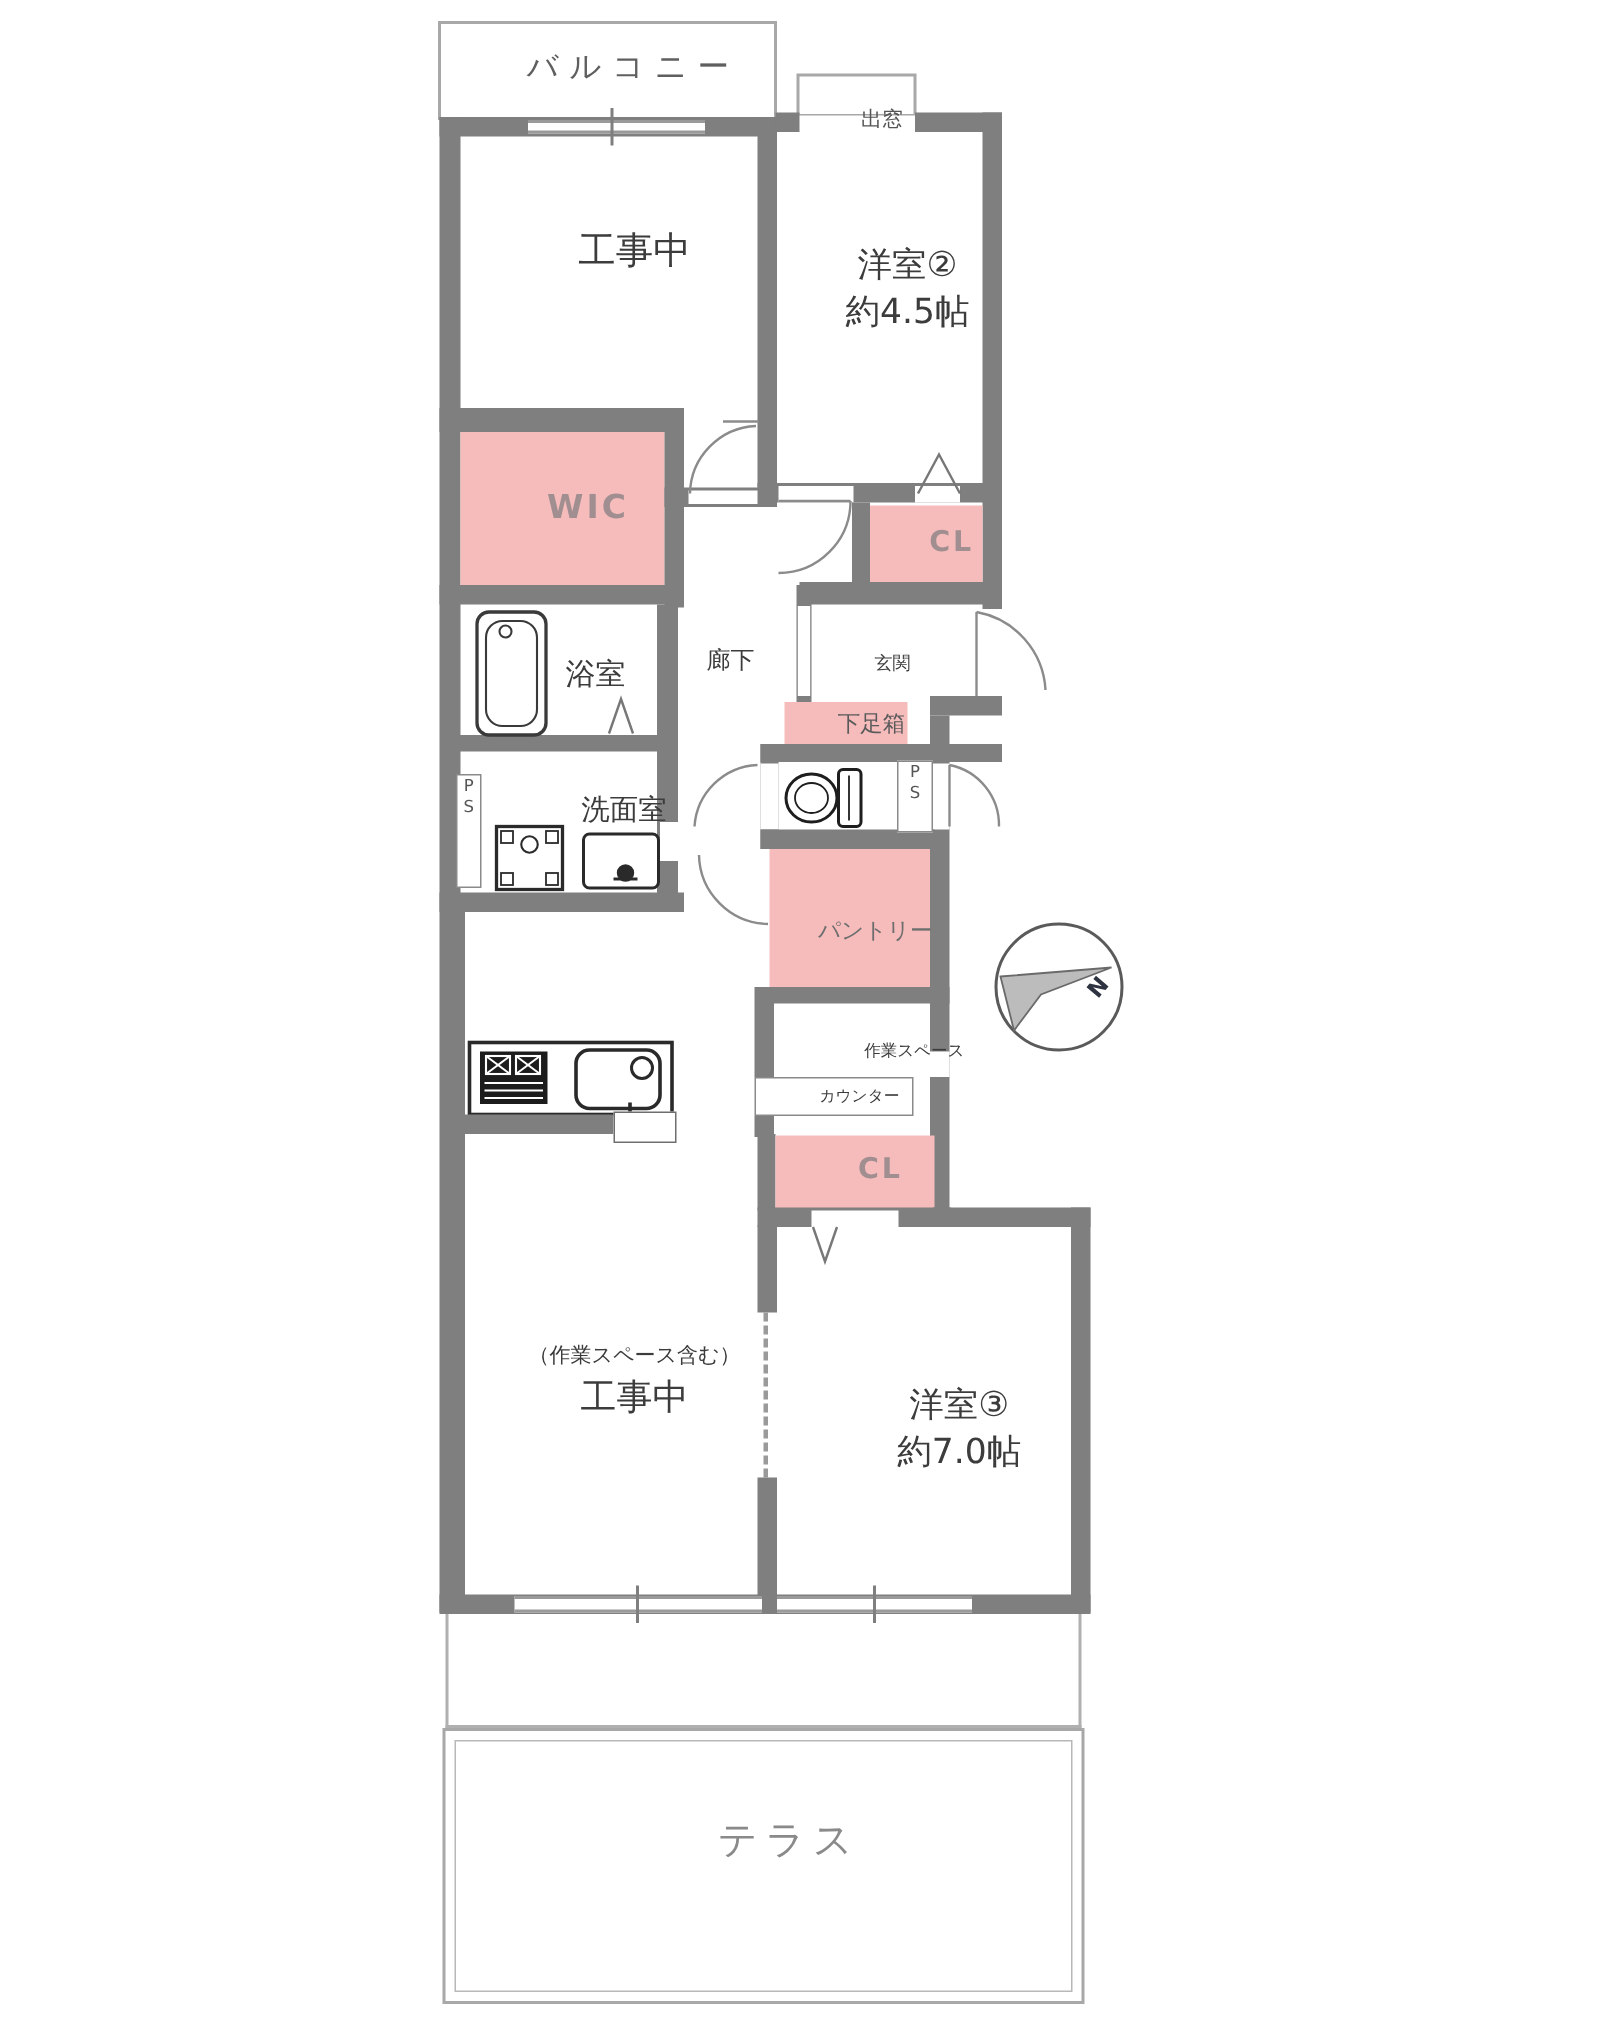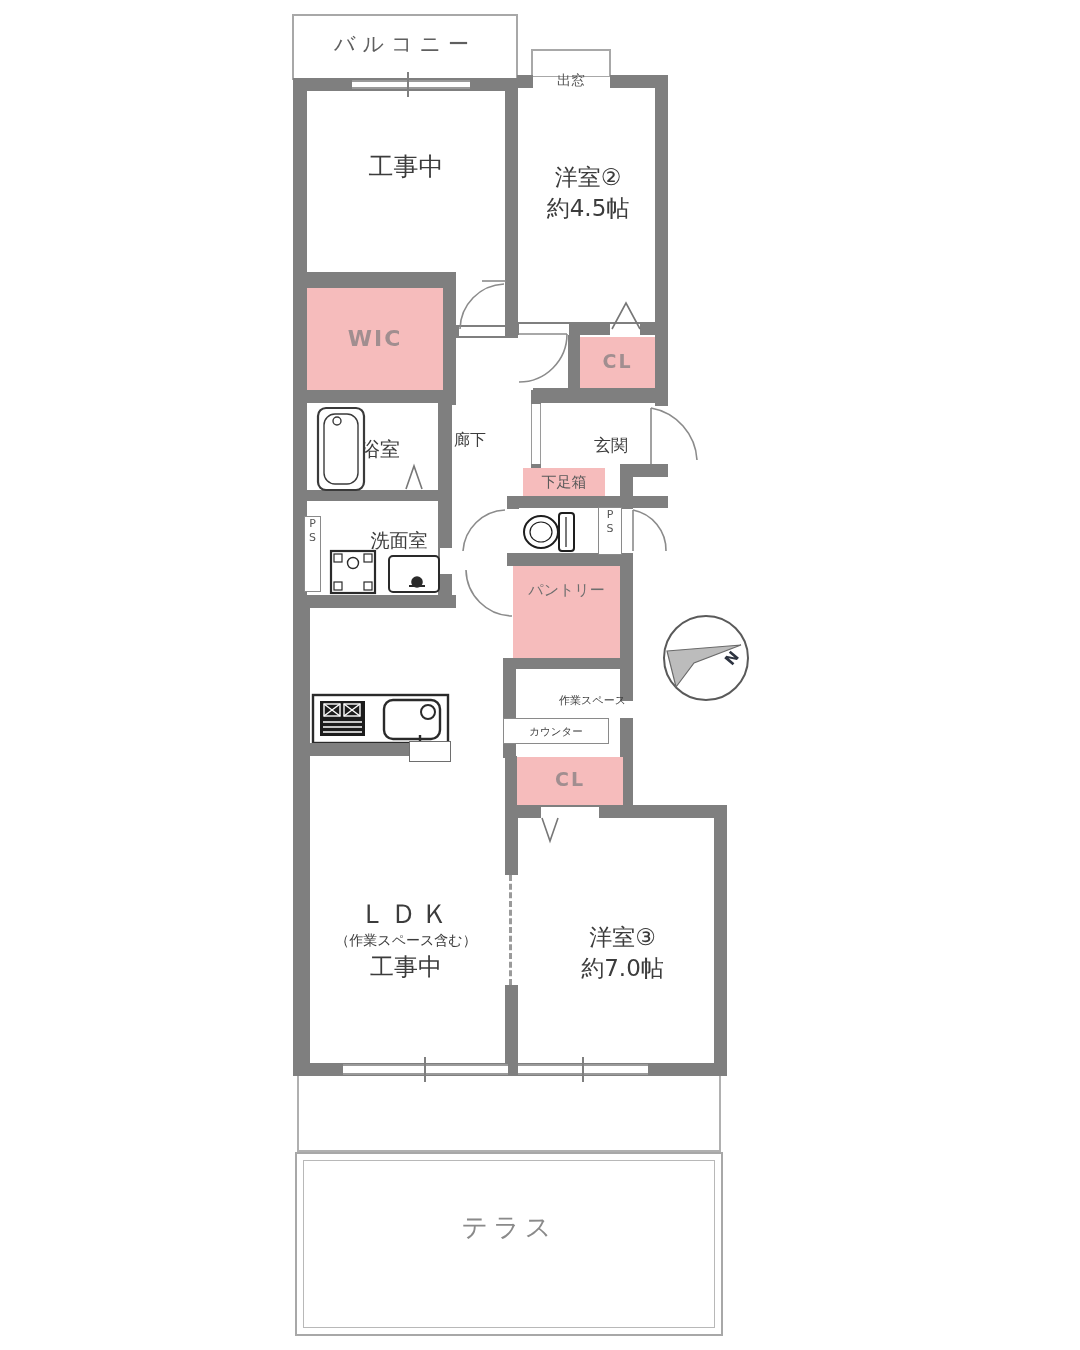--- a/index.html
+++ b/index.html
@@ -2,21 +2,21 @@
 <html><head>
 <meta charset="utf-8">
 <style>
   html,body{margin:0;padding:0;background:#ffffff;}
   #stage{position:relative;width:1080px;height:1350px;background:#fff;overflow:hidden;
          font-family:"DejaVu Sans","Liberation Sans",sans-serif;}
   .abs{position:absolute;}
   .w{position:absolute;background:#7f7f7f;}
   .pink{position:absolute;background:#f6bcbc;}
   .white{position:absolute;background:#ffffff;}
-  .lbl{position:absolute;text-align:center;color:#3c3c3c;line-height:1.35;white-space:nowrap;}
+  .lbl{position:absolute;text-align:center;color:#3c3c3c;line-height:1.35;white-space:nowrap;padding-left:17px;}
   .muted{color:#8a8a8a;}
   .pinklbl{color:#a18e90;font-weight:bold;letter-spacing:2px;}
   .thinbox{position:absolute;background:#fff;border:2px solid #a8a8a8;box-sizing:border-box;}
   .win{position:absolute;background:#fff;border-top:2px solid #9a9a9a;border-bottom:2px solid #9a9a9a;box-sizing:border-box;}
   .vtext{display:flex;flex-direction:column;align-items:center;justify-content:flex-start;gap:1px;}
   svg.overlay{position:absolute;left:0;top:0;pointer-events:none;}
 </style>
 </head>
 <body>
 
@@ -80,21 +80,21 @@
   <div class="w" style="left:507px;top:553px;width:116px;height:13px;"></div>
   <div class="white vtext" style="left:598px;top:507px;width:24px;height:48px;border:1.5px solid #8a8a8a;box-sizing:border-box;font-size:11px;color:#555;">
     <span>P</span>
     <span>S</span>
   </div>
 
   <div class="pink" style="left:523px;top:468px;width:82px;height:28px;"></div>
   <div class="lbl" style="left:523px;top:472px;width:82px;font-size:15px;color:#5a5a5a;">下足箱</div>
 
   <div class="pink" style="left:513px;top:566px;width:107px;height:92px;"></div>
-  <div class="lbl" style="left:513px;top:580px;width:107px;font-size:15px;color:#6e6e6e;">パントリー</div>
+  <div class="lbl" style="left:513px;top:610px;width:107px;font-size:15px;color:#6e6e6e;">パントリー</div>
   <div class="w" style="left:505px;top:658px;width:128px;height:11px;"></div>
 
   <div class="w" style="left:503px;top:658px;width:13px;height:60px;"></div>
   <div class="lbl" style="left:535px;top:694px;width:115px;font-size:11px;">作業スペース</div>
   <div class="white" style="left:503px;top:718px;width:106px;height:26px;border:1.5px solid #8a8a8a;box-sizing:border-box;"></div>
   <div class="lbl" style="left:503px;top:724px;width:106px;font-size:10.5px;">カウンター</div>
   <div class="w" style="left:503px;top:744px;width:13px;height:14px;"></div>
   <div class="w" style="left:505px;top:756px;width:12px;height:51px;"></div>
   <div class="pink" style="left:517px;top:757px;width:106px;height:49px;"></div>
   <div class="lbl pinklbl" style="left:517px;top:767px;width:106px;font-size:19px;">CL</div>
@@ -118,24 +118,23 @@
 
   <div class="lbl" style="left:306px;top:150px;width:200px;font-size:25px;">
     <div>工事中</div>
   </div>
   <div class="lbl" style="left:520px;top:162px;width:136px;font-size:23px;">
     <div>洋室②</div>
     <div>約4.5帖</div>
   </div>
   <div class="lbl" style="left:330px;top:436px;width:100px;font-size:20px;">浴室</div>
   <div class="lbl" style="left:435px;top:429px;width:70px;font-size:16px;">廊下</div>
-  <div class="lbl" style="left:528px;top:434px;width:100px;font-size:17px;text-align:right;">玄関</div>
+  <div class="lbl" style="left:528px;top:434px;width:100px;font-size:12px;">玄関</div>
   <div class="lbl" style="left:320px;top:528px;width:124px;font-size:19px;margin-left:17px;">洗面室</div>
   <div class="lbl" style="left:300px;top:896px;width:212px;">
-    <div style="font-size:27px;letter-spacing:4px;">ＬＤＫ</div>
     <div style="font-size:14px;font-family:Liberation Serif, serif;">（作業スペース含む）</div>
     <div style="font-size:24px;">工事中</div>
   </div>
   <div class="lbl" style="left:530px;top:922px;width:185px;font-size:23px;">
     <div>洋室③</div>
     <div>約7.0帖</div>
   </div>
 
   <svg class="overlay" width="1080" height="1350" viewBox="0 0 1080 1350">
 

